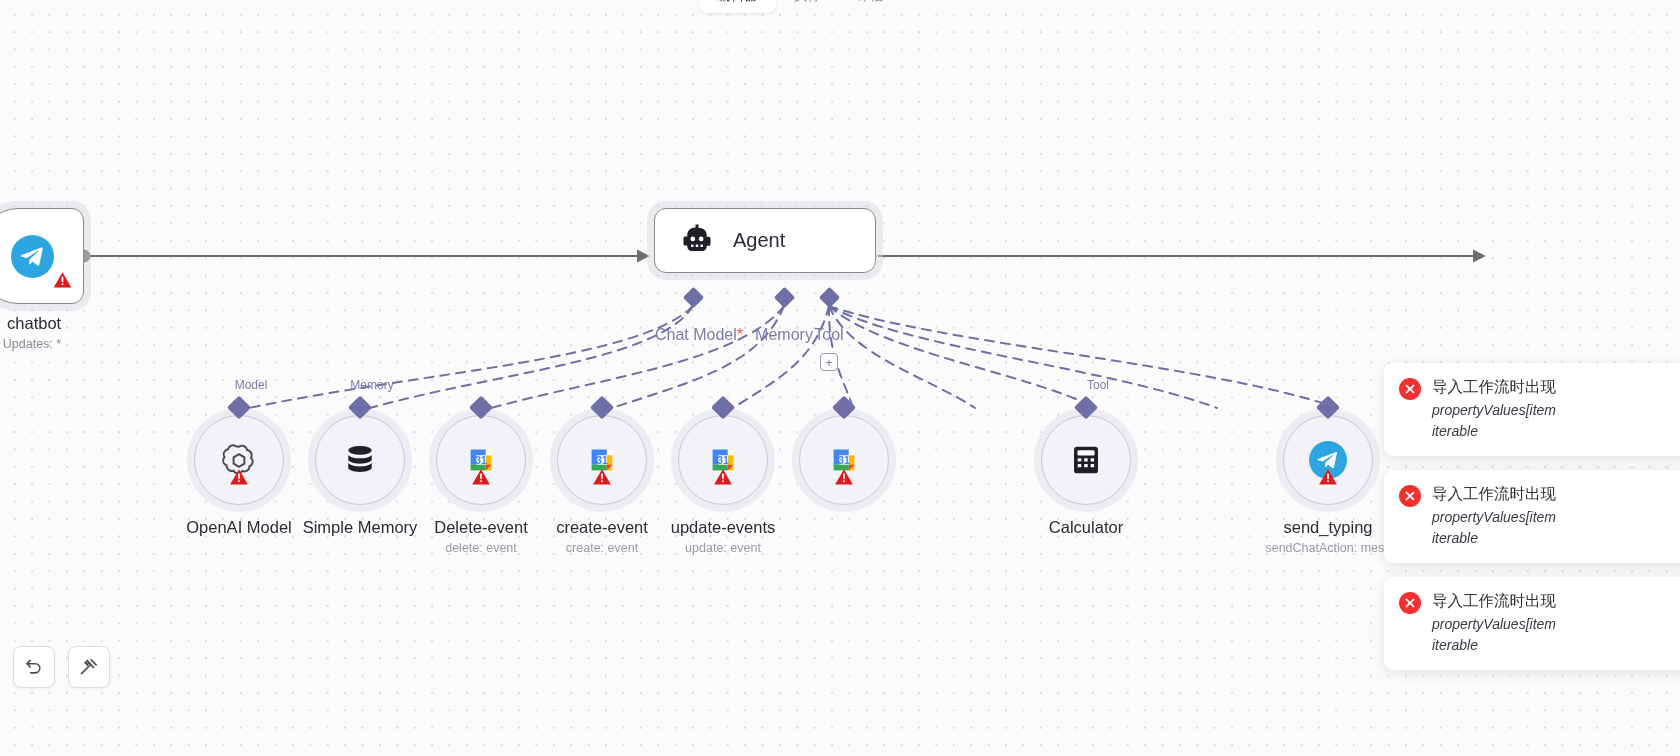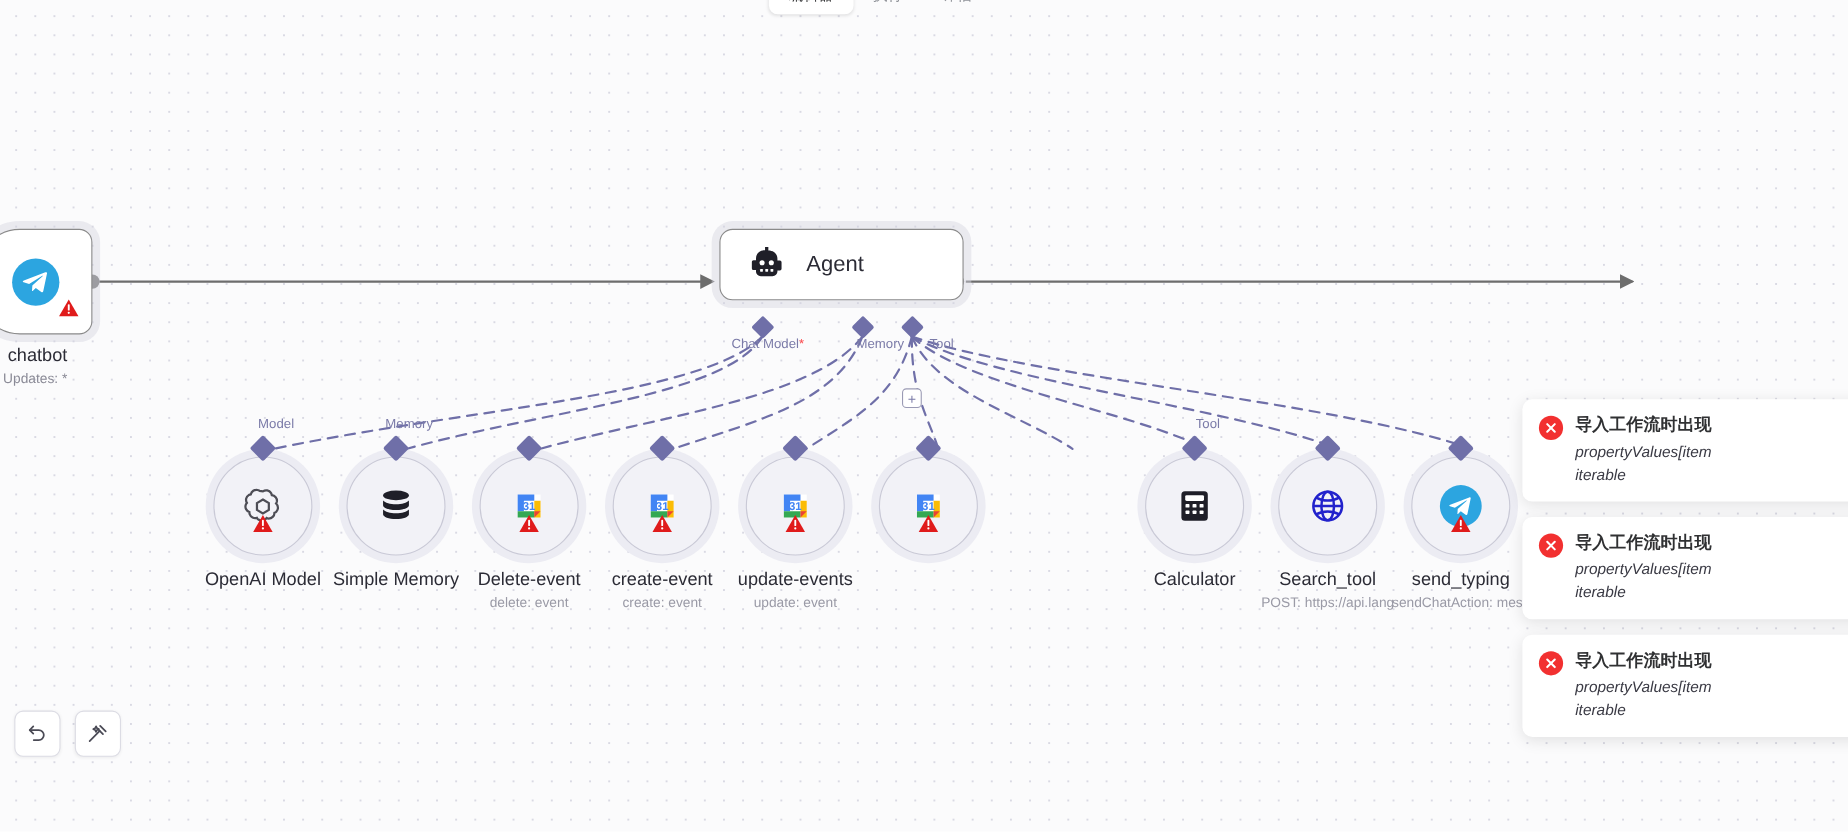--- a/index.html
+++ b/index.html
@@ -116,23 +116,23 @@
     z-index: 7;
   }
   .port .dia {
     width: 15px; height: 15px;
     background: #6f6fa8;
     transform: rotate(45deg);
     border-radius: 2px;
     margin: 0 auto;
   }
   .port .plabel {
-    font-size: 12px; color: #7b7ba8;
-    text-align: right; white-space: nowrap;
-    margin-top: 0;
+    font-size: 16px; color: #7b7ba8;
+    text-align: center; white-space: nowrap;
+    margin-top: 21px;
   }
   .port .plabel .req { color: #ff4d4f; }
 
   
   #tool-plus {
     position: absolute; left: 820px; top: 353px;
     width: 18px; height: 18px;
     border: 1.4px solid #9a9ab4;
     border-radius: 4px;
     background: #fff;
@@ -248,21 +248,21 @@
   }
   .toast .xcircle {
     flex: none;
     width: 22px; height: 22px; border-radius: 50%;
     background: #f23030;
     display: flex; align-items: center; justify-content: center;
     margin-top: 2px;
   }
   .toast .tbody { min-width: 0; }
   .toast .ttitle {
-    font-size: 15.5px; font-weight: bold; color: #303133;
+    font-size: 15.5px; font-weight: normal; color: #303133;
     line-height: 21px; white-space: nowrap;
   }
   .toast .tmsg {
     font-size: 14px; font-style: italic; color: #3a3a44;
     line-height: 21px; margin-top: 3px;
     white-space: nowrap;
   }
 </style>
 </head>
 <body>
@@ -533,41 +533,20 @@
           <rect x="15.4" y="15" width="2.7" height="2.5" rx=".5" fill="#fff"></rect>
         </svg>
       </div>
     </div>
     <div class="ccaption">
       <div class="title">Calculator</div>
       <div class="sub"></div>
     </div>
   </div>
 
-  <div class="cnode" style="left:1155px; top:408px;">
-    <div class="cport">
-      <div class="clabel"></div>
-      <div class="dia"></div>
-    </div>
-    <div class="ring">
-      <div class="ico">
-        <svg viewBox="0 0 24 24" width="34" height="34" fill="none" stroke="#2222cc" stroke-width="1.6">
-          <circle cx="12" cy="12" r="9.2"></circle>
-          <ellipse cx="12" cy="12" rx="4" ry="9.2"></ellipse>
-          <line x1="2.8" y1="12" x2="21.2" y2="12"></line>
-          <path d="M4.6 6.6c2 1.2 4.6 1.9 7.4 1.9s5.4-.7 7.4-1.9"></path>
-          <path d="M4.6 17.4c2-1.2 4.6-1.9 7.4-1.9s5.4.7 7.4 1.9"></path>
-        </svg>
-      </div>
-    </div>
-    <div class="ccaption">
-      <div class="title">Search_tool</div>
-      <div class="sub">POST: https://api.lang</div>
-    </div>
-  </div>
 
   <div class="cnode" style="left:1276px; top:408px;">
     <div class="cport">
       <div class="clabel"></div>
       <div class="dia"></div>
     </div>
     <div class="ring">
       <div class="ico">
         <div class="tg" style="width:38px;height:38px;">
           <svg viewBox="0 0 24 24" style="width:23px;height:23px;">

